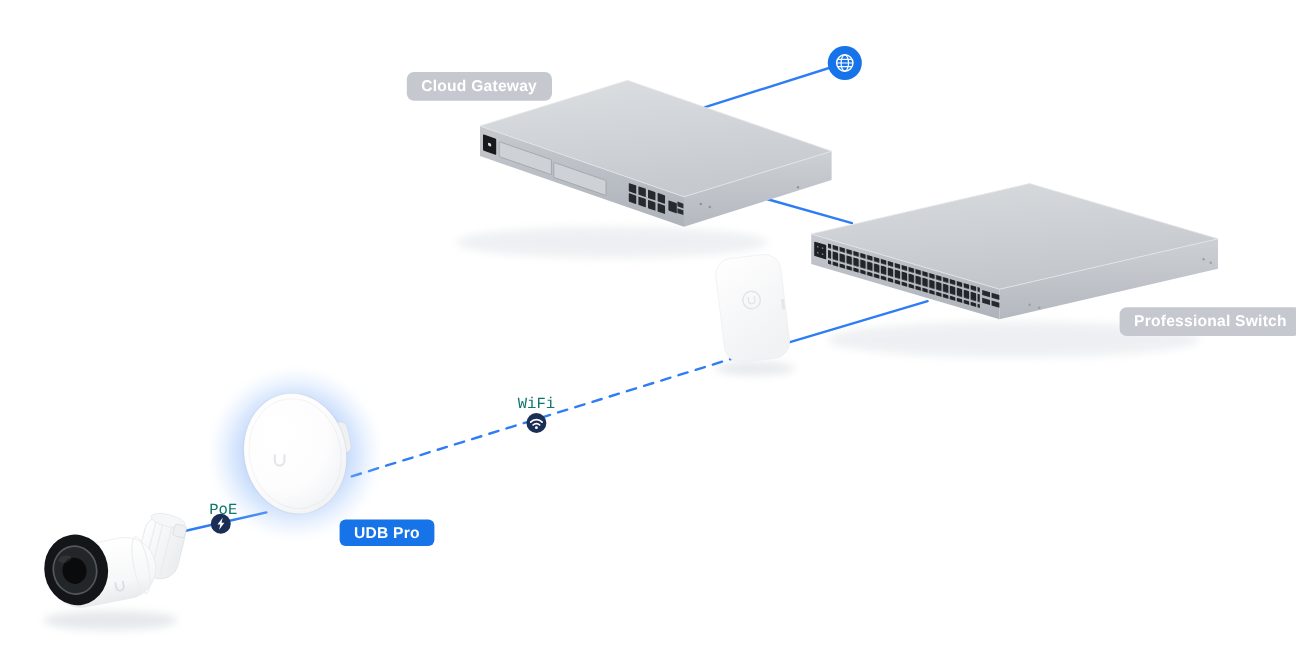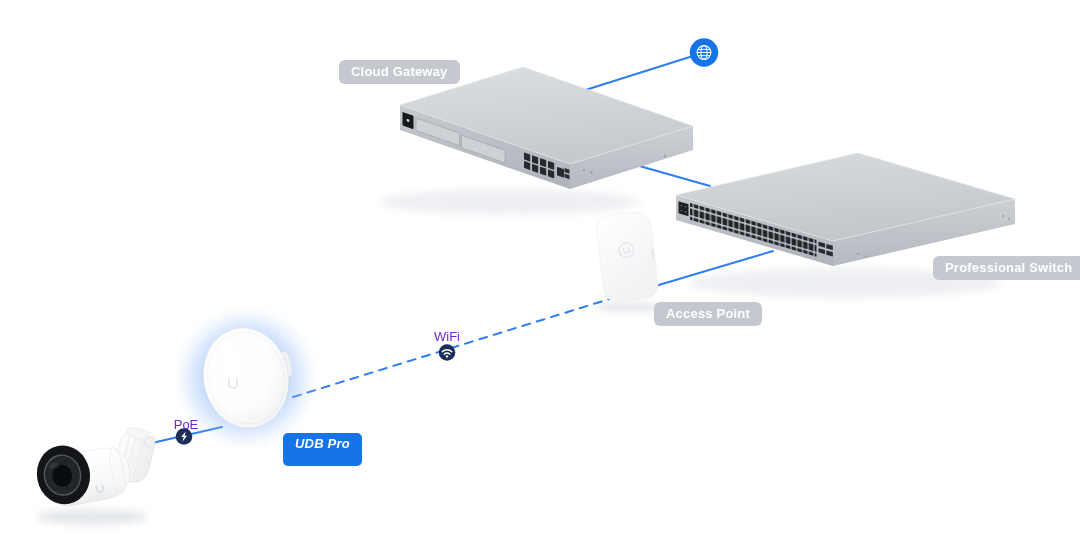--- a/index.html
+++ b/index.html
@@ -7,24 +7,24 @@
     position:relative;width:1080px;height:554px;background:#ffffff;
     overflow:hidden;font-family:"Liberation Sans",sans-serif;
   }
   .scene{position:absolute;left:0;top:0;}
   .badge{
     position:absolute;z-index:5;
     background:#c5c9cf;color:#ffffff;
     font-size:13px;font-weight:bold;letter-spacing:.2px;line-height:1;
     padding:5px 12px 6px;border-radius:6px;white-space:nowrap;
   }
-  .badge--blue{background:#1673e8;border-radius:5px;padding:4px 12px 16px;font-style:italic;}
+  .badge--blue{background:#1673e8;border-radius:5px;padding:4px 12px 5px;}
   .linklabel{
     position:absolute;z-index:5;transform:translateX(-50%);
-    color:#6d28d9;font-size:13px;font-weight:500;line-height:1;white-space:nowrap;
+    color:#0f766e;font-size:13px;font-weight:500;line-height:1;white-space:nowrap;font-family:Liberation Mono, monospace;
   }
 </style>
 </head>
 <body>
 
 <div class="stage">
 
   <svg class="scene" width="1080" height="554" viewBox="0 0 1080 554">
     <defs>
       <linearGradient id="gwTop" x1="0" y1="0" x2="0.25" y2="1">
@@ -202,20 +202,19 @@
     <g transform="translate(184,436.5)">
       <circle r="8.3" fill="#1b2e55"></circle>
       <polygon points="1.6,-5 -2.8,0.6 -0.4,0.6 -1.4,5 3,-0.8 0.6,-0.8" fill="#ffffff"></polygon>
     </g>
   </svg>
 
   <div class="badge" style="left:339px;top:60px">Cloud Gateway</div>
 
   <div class="badge" style="left:933px;top:256px">Professional Switch</div>
 
-  <div class="badge" style="left:654px;top:302px">Access Point</div>
 
   <div class="badge badge--blue" style="left:283px;top:433px">UDB Pro</div>
 
   <div class="linklabel" style="left:447px;top:330px">WiFi</div>
 
   <div class="linklabel" style="left:186px;top:418px">PoE</div>
 </div>
 
 </body></html>

